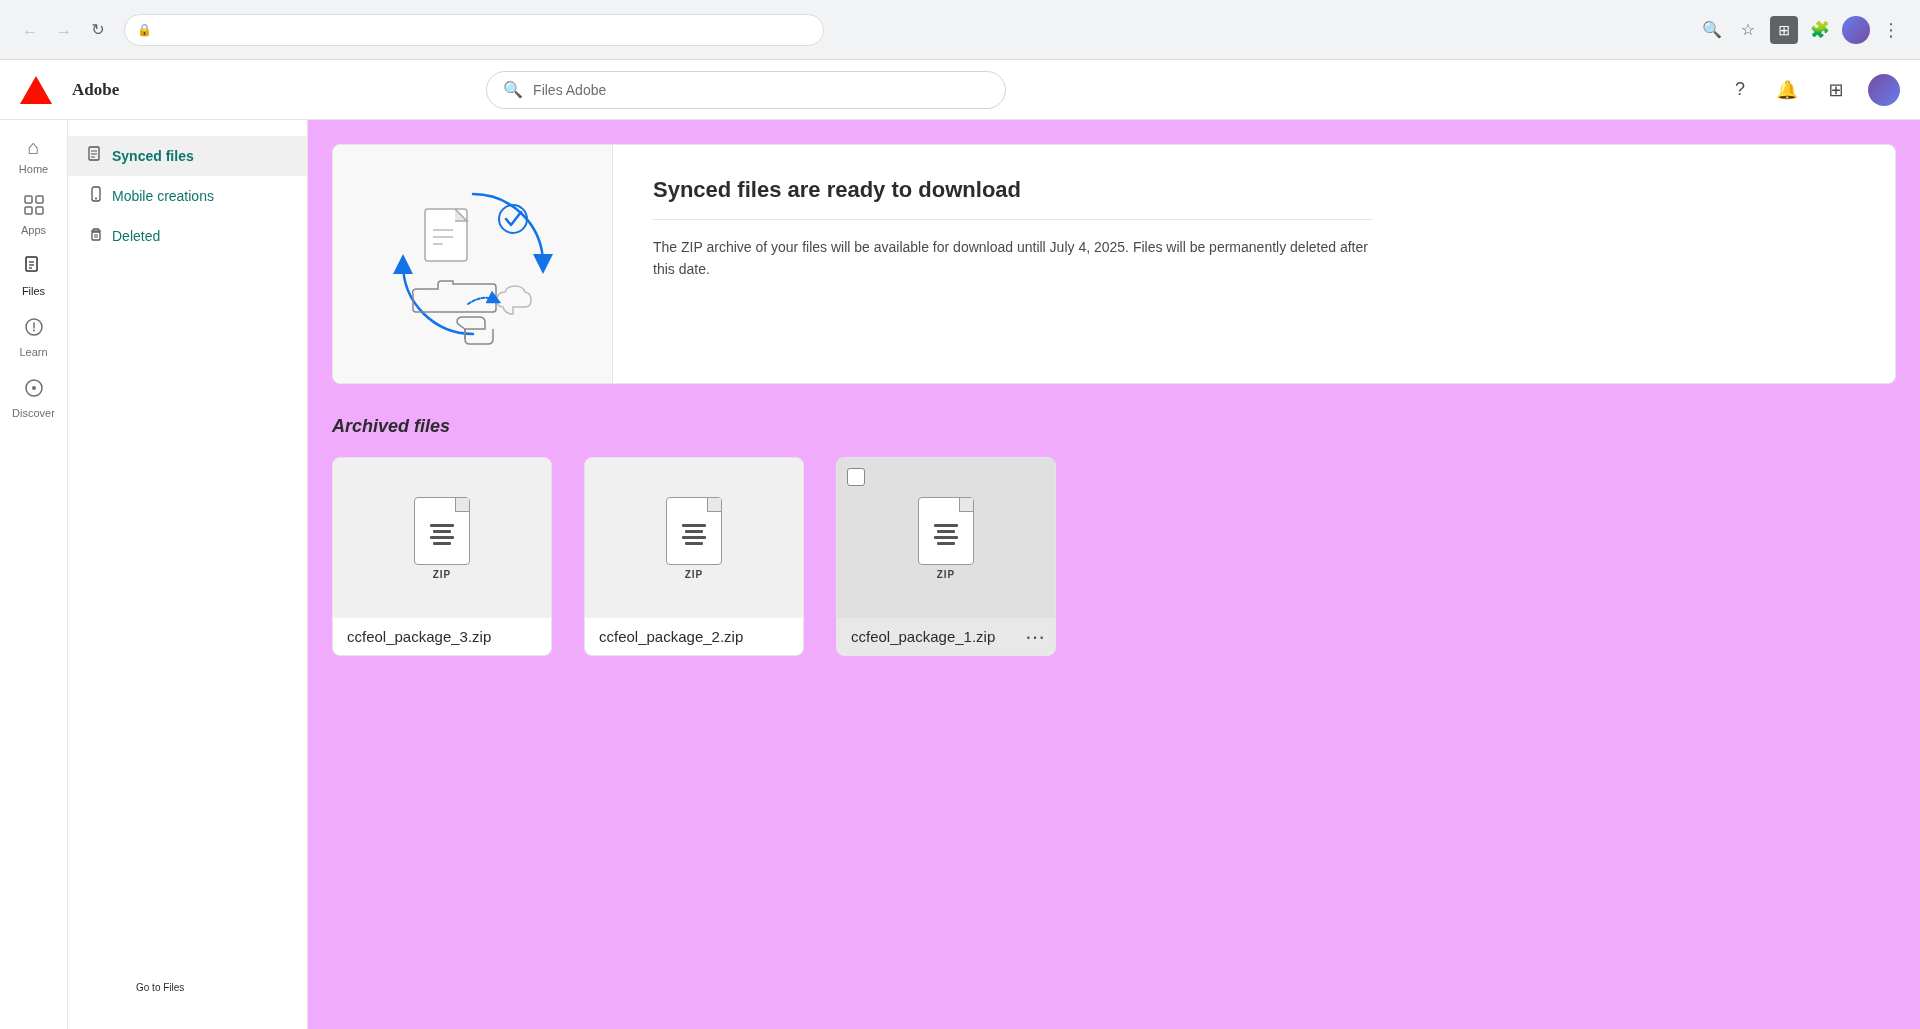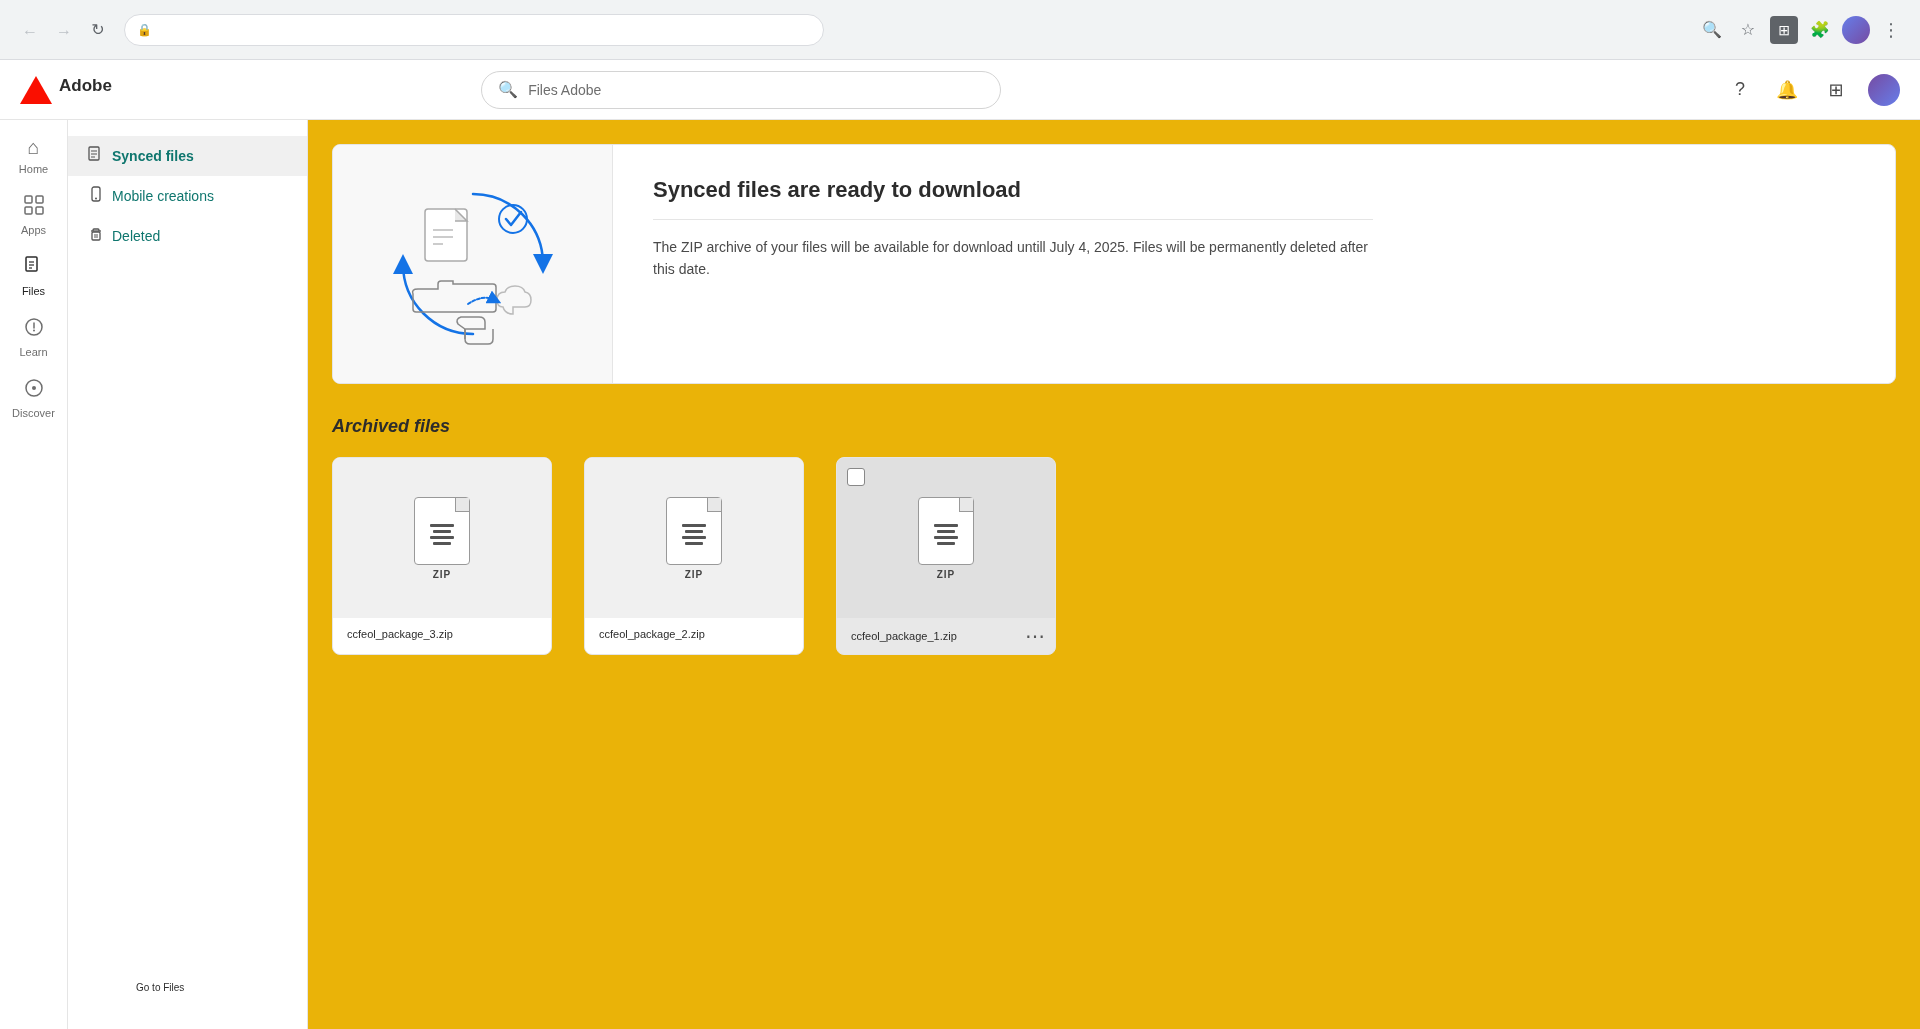--- a/index.html
+++ b/index.html
@@ -51,21 +51,21 @@
     
     .adobe-header {
       background: #fff;
       height: 60px;
       display: flex;
       align-items: center;
       padding: 0 20px;
       border-bottom: 1px solid #e5e5e5;
       gap: 16px;
     }
-    .adobe-logo-area { display: flex; align-items: flex-start; gap: 7px; }
+    .adobe-logo-area { display: flex; align-items: center; gap: 20px; font-family: Liberation Serif, serif; }
     .adobe-search-bar {
       flex: 1; max-width: 520px; margin: 0 auto;
       height: 38px; border: 1px solid #d4d4d4; border-radius: 20px;
       display: flex; align-items: center; padding: 0 16px; gap: 10px;
       background: #fff;
     }
     .search-input-fake { flex: 1; font-size: 14px; color: #6e6e6e; }
     .header-right { margin-left: auto; display: flex; align-items: center; gap: 16px; }
     .header-icon-btn {
       width: 32px; height: 32px; border-radius: 50%;
@@ -122,21 +122,21 @@
     .nav-item-icon { font-size: 16px; color: #555; }
     .go-to-files {
       position: absolute; bottom: 20px; left: 68px;
       font-size: 14px; color: #2c2c2c; cursor: pointer; padding: 10px 20px;
       text-decoration: none; font-weight: 500;
     }
 
     
     .content-area {
       flex: 1;
-      background: #eab308;
+      background: #f0abfc;
       padding: 24px;
       overflow-y: auto;
       position: relative;
     }
 
     
     .synced-banner {
       background: #fff;
       border: 1px solid #e5e5e5;
       border-radius: 8px;
@@ -178,21 +178,21 @@
       border-radius: 8px; overflow: hidden; cursor: pointer;
       transition: box-shadow 0.2s;
       position: relative;
     }
     .archive-card-thumb {
       height: 160px; background: #f0f0f0;
       display: flex; align-items: center; justify-content: center;
     }
     .archive-card-thumb.hovering { background: #e8e8e8; }
     .archive-card-name {
-      padding: 10px 14px; font-size: 11px; color: #2c2c2c;
+      padding: 10px 14px; font-size: 15px; color: #2c2c2c;
       white-space: nowrap; overflow: hidden; text-overflow: ellipsis;
     }
     .archive-card-more {
       font-size: 20px; color: #555; cursor: pointer; margin-left: auto;
     }
     .archive-checkbox {
       position: absolute; top: 10px; left: 10px;
       width: 18px; height: 18px; border: 1.5px solid #888;
       border-radius: 3px; background: #fff;
     }

